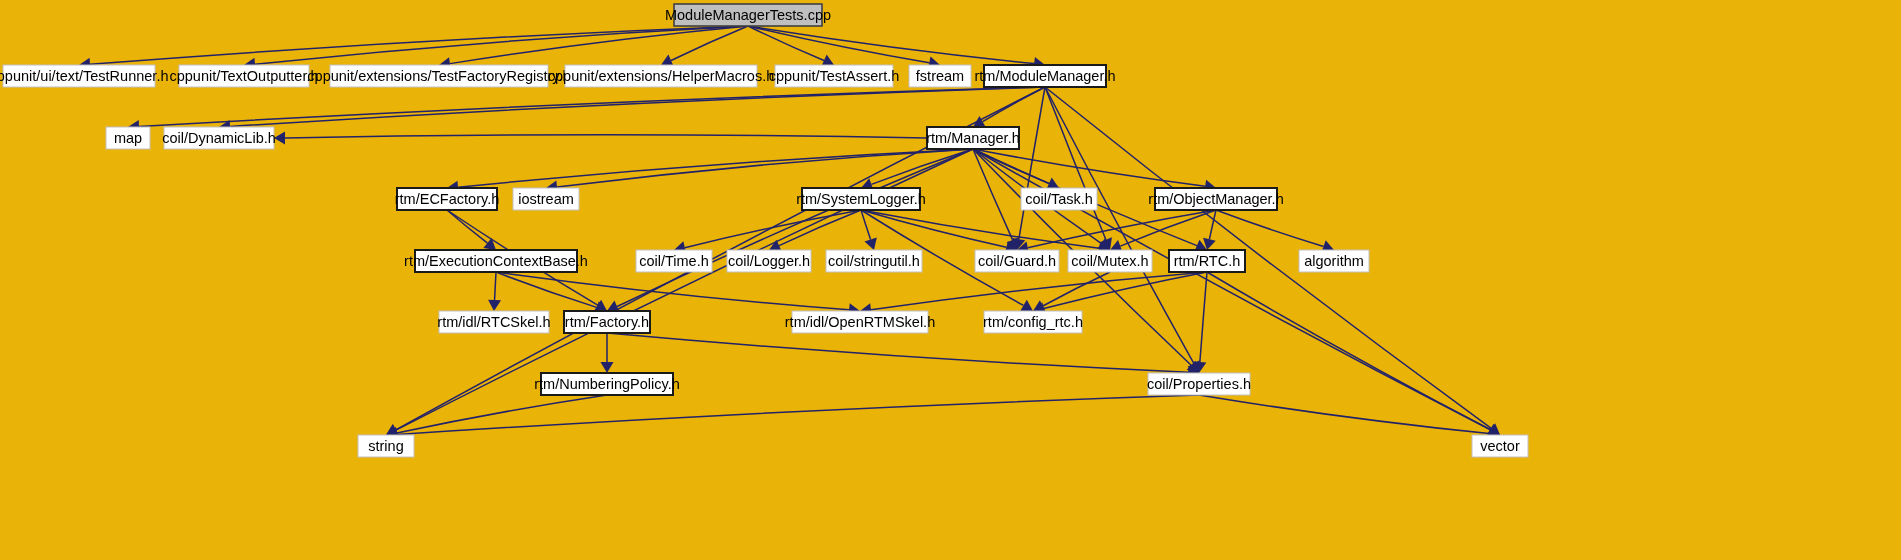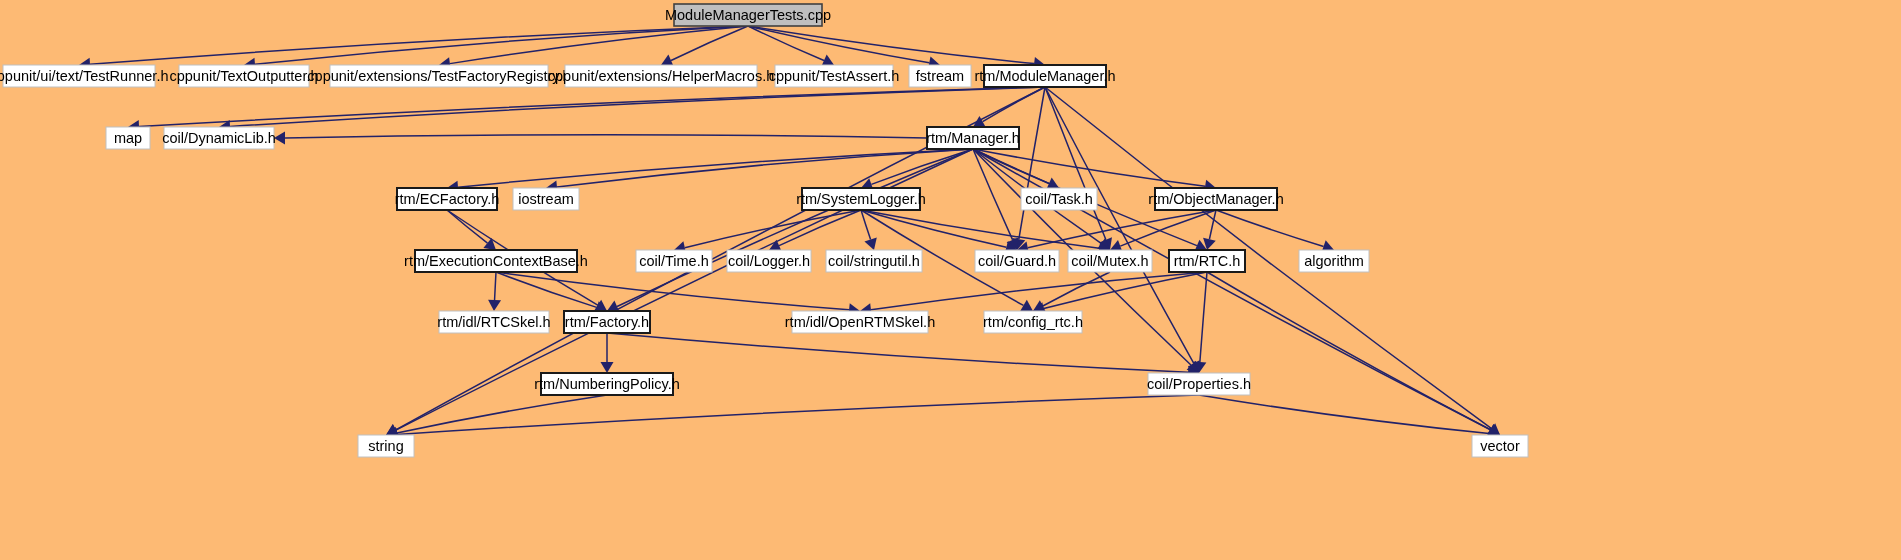--- a/index.html
+++ b/index.html
@@ -8,21 +8,21 @@
     background: #ffffff;
   }
   body {
     font-family: "Liberation Sans", sans-serif;
   }
   #graph-wrap {
     position: relative;
     width: 1901px;
     height: 560px;
     overflow: hidden;
-    background: #fdba74;
+    background: #eab308;
   }
   svg#dep-graph {
     display: block;
     width: 1901px;
     height: 560px;
   }
   .node-box {
     fill: #ffffff;
     stroke: #c0c0c0;
     stroke-width: 1;

